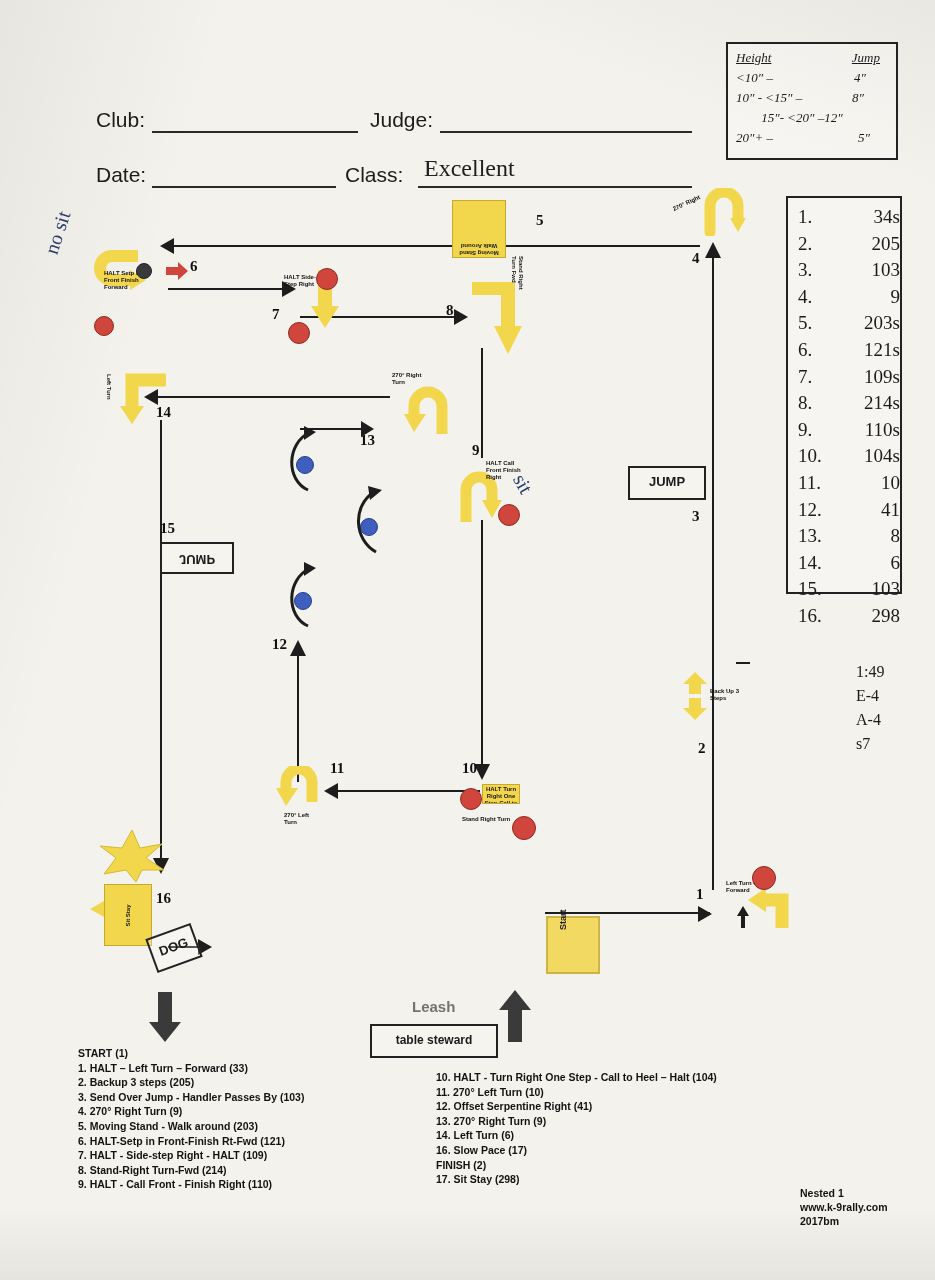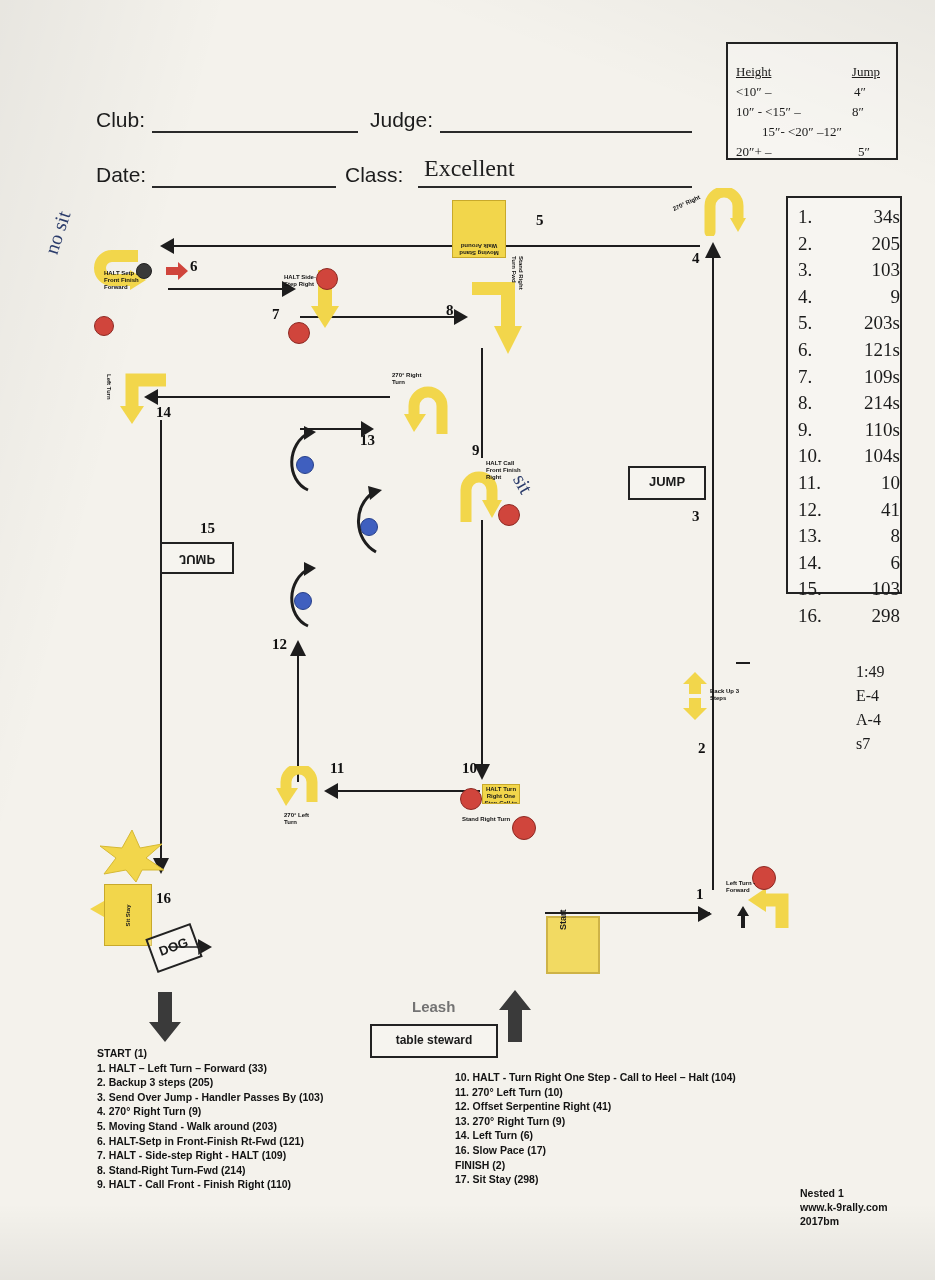--- a/index.html
+++ b/index.html
@@ -53,21 +53,21 @@
     box-sizing:border-box;
   }
   .cone{position:absolute;border-radius:50%;background:#d0453c;border:1px solid #8d2a24;}
   .dot{position:absolute;border-radius:50%;background:#3f5fbf;border:1px solid #27408a;}
   .num{position:absolute;font-family:"Liberation Serif",serif;font-weight:bold;font-size:15px;color:#111;}
   .line{position:absolute;background:#1d1d1d;}
   .jumpbox{position:absolute;border:2px solid #222;background:rgba(255,255,255,0.2);
     font-size:13px;font-weight:bold;text-align:center;font-family:"Liberation Sans",sans-serif;}
   .tinyrot{position:absolute;font-size:6px;line-height:7px;color:#111;font-weight:bold;}
   
-  .steps{font-size:10.5px;line-height:14.6px;font-weight:bold;font-family:"Liberation Sans",sans-serif;color:#131313;margin-left:19px;}
+  .steps{font-size:10.5px;line-height:14.6px;font-weight:bold;font-family:"Liberation Sans",sans-serif;color:#131313;}
   .credit{font-size:10.5px;line-height:14px;font-weight:bold;font-family:"Liberation Sans",sans-serif;color:#131313;}
   .leash{color:#737373;font-size:15px;font-weight:bold;font-family:"Liberation Sans",sans-serif;}
   .tablestew{position:absolute;border:2px solid #222;font-size:12px;font-weight:bold;
     text-align:center;font-family:"Liberation Sans",sans-serif;background:rgba(255,255,255,0.2);}
   .right-codes{position:absolute;font-family:"Liberation Serif",serif;font-size:16px;line-height:24px;text-align:left;}
   .flip{transform:scaleY(-1);}
 </style>
 </head>
 <body>
 
@@ -82,21 +82,21 @@
 <div class="abs hdr-val" style="left:448px;top:106px;width:240px;"></div>
 
 <div class="abs hdr-label" style="left:96px;top:163px;">Date:</div>
 <div class="abs rule" style="left:152px;top:185px;width:184px;"></div>
 <div class="abs hdr-val" style="left:160px;top:161px;width:172px;"></div>
 
 <div class="abs hdr-label" style="left:345px;top:163px;">Class:</div>
 <div class="abs rule" style="left:418px;top:185px;width:274px;"></div>
 <div class="abs hdr-val" style="left:424px;top:155px;font-size:24px;">Excellent</div>
 
-<div class="abs boxed hj" style="left:726px;top:42px;width:172px;height:118px;padding:19px 8px;box-sizing:border-box;">
+<div class="abs boxed hj" style="left:726px;top:42px;width:172px;height:118px;padding:5px 8px;box-sizing:border-box;font-style:italic;">
   <div style="display:flex;justify-content:space-between;">
     <span style="text-decoration:underline;">Height</span>
     <span style="text-decoration:underline;padding-right:8px;">Jump</span>
   </div>
   <div style="display:flex;justify-content:space-between;margin-top:3px;">
     <span>&lt;10″ –</span>
     <span style="padding-right:22px;">4″</span>
   </div>
   <div style="display:flex;justify-content:space-between;margin-top:3px;">
     <span>10″ - &lt;15″  –</span>
@@ -396,21 +396,21 @@
   </svg>
 
 <div class="num" style="left:692px;top:250px;">4</div>
 <div class="num" style="left:536px;top:212px;">5</div>
 <div class="num" style="left:190px;top:258px;">6</div>
 <div class="num" style="left:272px;top:306px;">7</div>
 <div class="num" style="left:446px;top:302px;">8</div>
 <div class="num" style="left:472px;top:442px;">9</div>
 <div class="num" style="left:156px;top:404px;">14</div>
 <div class="num" style="left:360px;top:432px;">13</div>
-<div class="num" style="left:160px;top:520px;padding-left:40px;">15</div>
+<div class="num" style="left:160px;top:520px;">15</div>
 <div class="num" style="left:272px;top:636px;">12</div>
 <div class="num" style="left:330px;top:760px;">11</div>
 <div class="num" style="left:462px;top:760px;">10</div>
 <div class="num" style="left:692px;top:508px;">3</div>
 <div class="num" style="left:698px;top:740px;">2</div>
 <div class="num" style="left:696px;top:886px;">1</div>
 <div class="num" style="left:156px;top:890px;">16</div>
 
 <div class="abs leash" style="left:412px;top:998px;">Leash</div>
 <div class="tablestew" style="left:370px;top:1024px;width:124px;height:30px;line-height:28px;">table steward</div>

